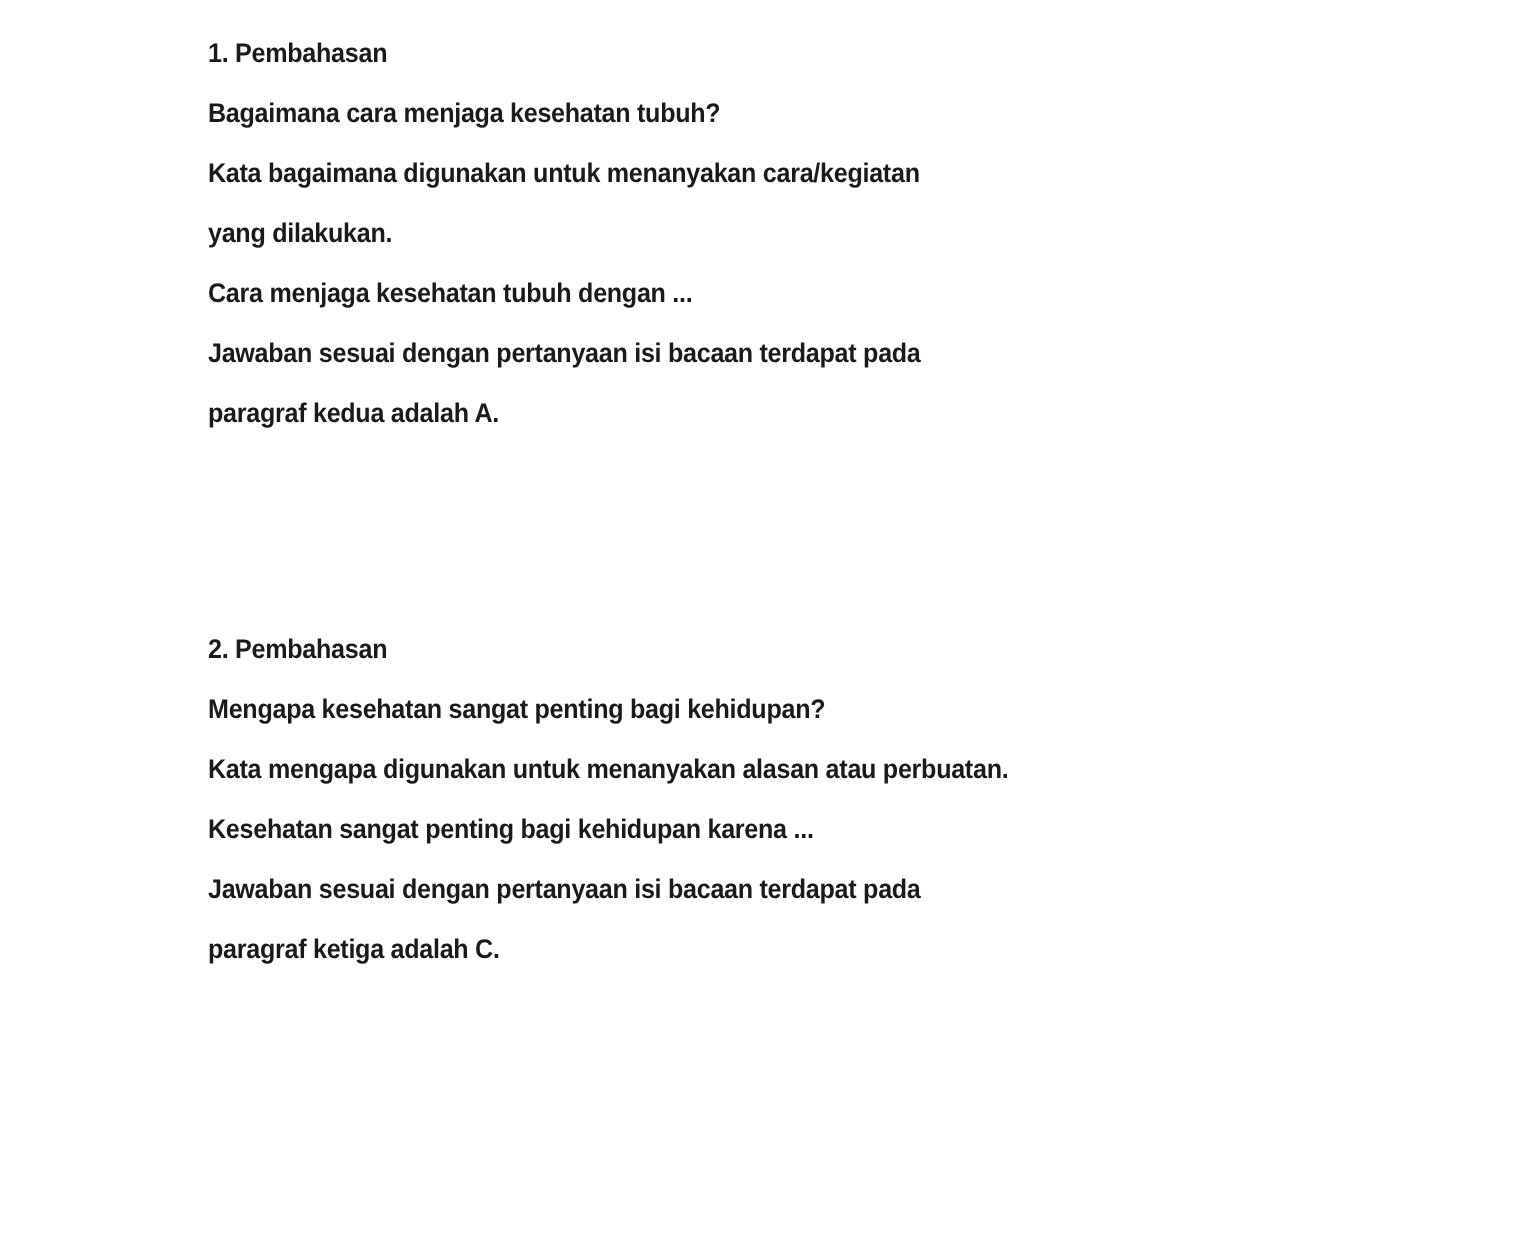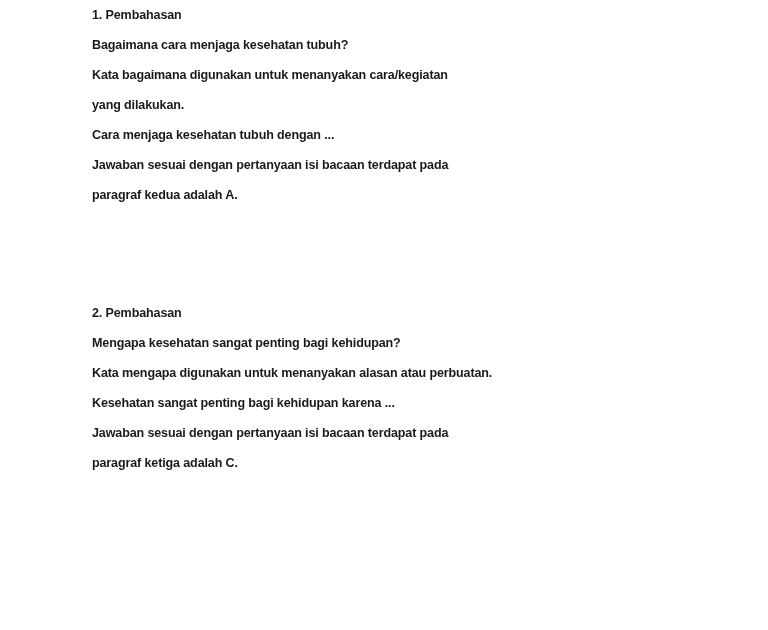--- a/index.html
+++ b/index.html
@@ -13,21 +13,21 @@
     overflow: hidden;
     font-family: "Liberation Sans", "DejaVu Sans", sans-serif;
     color: #1a1a1a;
   }
 
   .document {
     position: relative;
     width: 768px;
     height: 630px;
     background: #ffffff;
-    padding: 0;
+    padding: 12px;
     box-sizing: border-box;
   }
 
   .doc-body {
     padding-left: 92px;
     padding-top: 0px;
     padding-right: 20px;
     box-sizing: border-box;
   }
 

